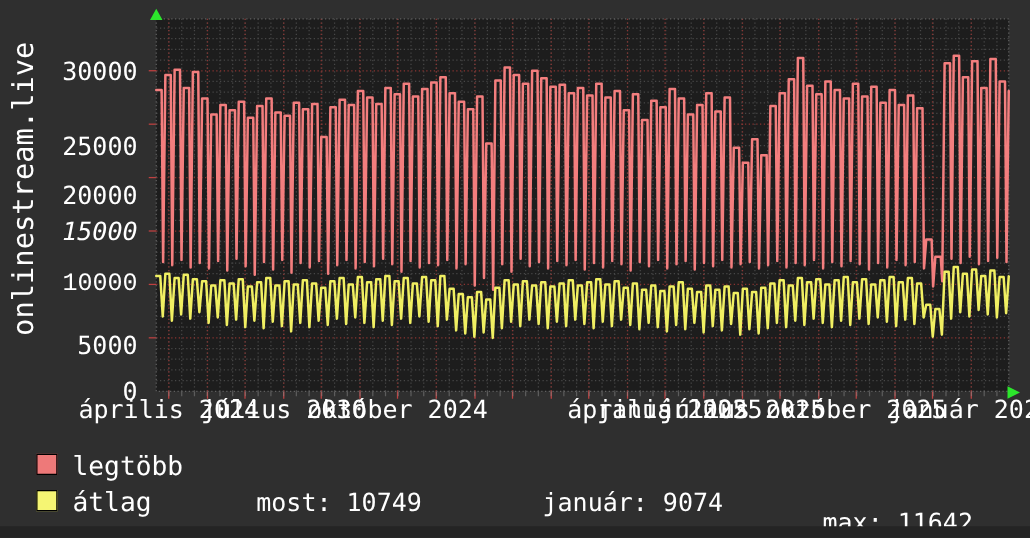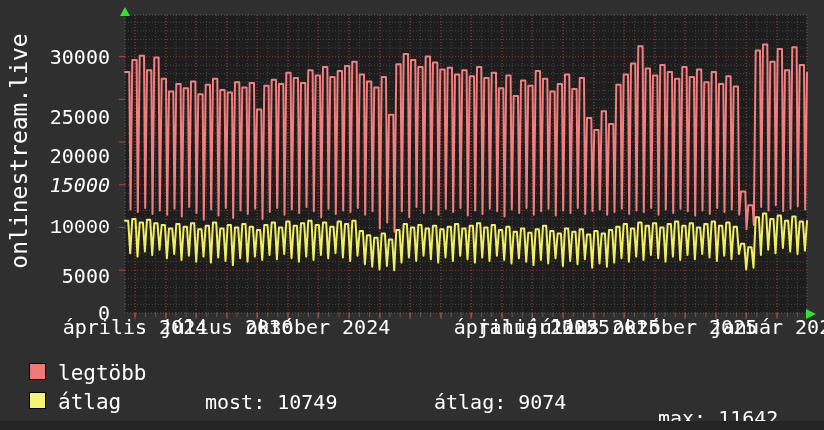--- a/index.html
+++ b/index.html
@@ -267,17 +267,17 @@
       <div class="xlab" style="left: 577px;">január 2026</div>
     </div>
 
   <div class="legend-swatch" style="top: 363px; background: rgb(238, 121, 121);"></div>
   <div class="legend-label" style="top:362px">legtöbb</div>
 
   <div class="legend-swatch" style="top: 392px; background: rgb(245, 245, 115);"></div>
   <div class="legend-label" style="top:391px">átlag</div>
 
   <div class="stat" style="left:205px;top:391px"><span>most:</span><span class="v">10749</span></div>
-  <div class="stat" style="left:434px;top:391px"><span>átlag:</span><span class="v">9074</span></div>
+  <div class="stat" style="left:434px;top:391px"><span>január:</span><span class="v">9074</span></div>
   <div class="stat" style="left:658px;top:407px"><span>max:</span><span class="v">11642</span></div>
 
   <div id="footer-strip"></div>
 </div>
 
 </body></html>

